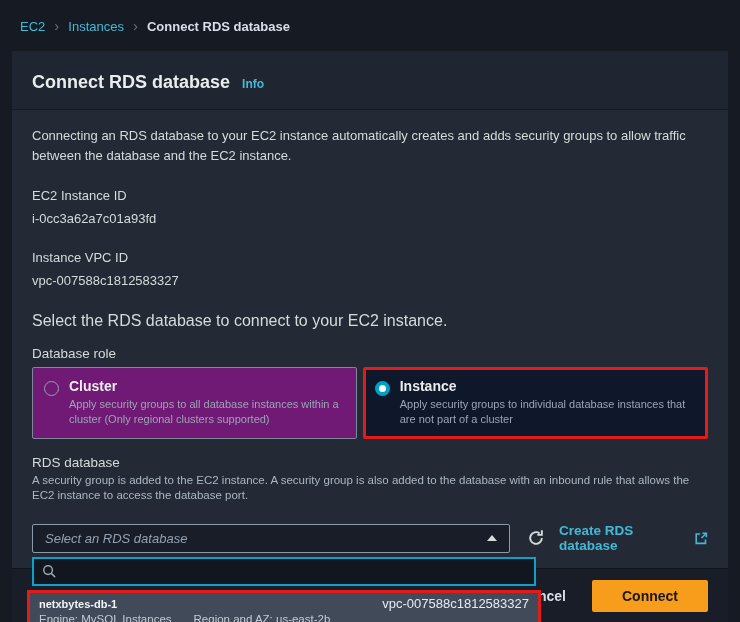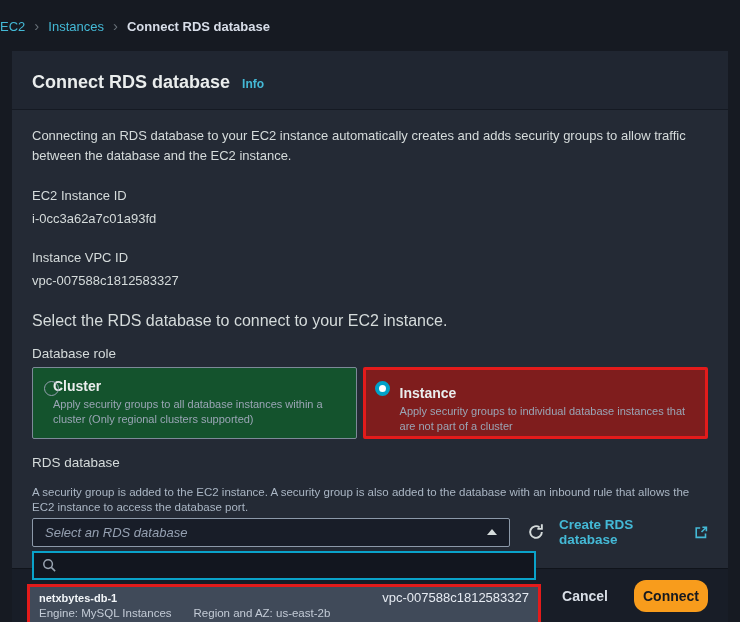--- a/index.html
+++ b/index.html
@@ -7,21 +7,21 @@
   body {
     background:#161a22;
     font-family:"Liberation Sans", sans-serif;
     color:#d5dbdb;
     overflow:hidden;
     position:relative;
   }
   
   .breadcrumb {
     display:flex; align-items:center; gap:9px;
-    padding:19px 0 0 0; font-size:13px;
+    padding:19px 0 0 20px; font-size:13px;
   }
   .crumb-link { color:#44b9d6; cursor:pointer; text-decoration:none; }
   .crumb-sep { color:#687078; font-size:15px; line-height:1; transform:translateY(-1px); }
   .crumb-current { color:#d8dee9; font-weight:bold; }
 
   
   .modal {
     position:absolute; left:12px; top:51px; width:716px; height:571px;
     background:#242a35; overflow:hidden;
   }
@@ -42,42 +42,42 @@
   .field-value { font-size:13px; color:#d5dbdb; margin-top:8px; }
 
   .select-prompt { font-size:16px; color:#d5dbdb; margin-top:24px; }
 
   .section-label { font-size:13.5px; color:#d5dbdb; margin-top:16px; }
 
   
   .role-cards { display:flex; gap:6px; margin-top:6px; }
   .role-card {
     height:72px; border:1px solid #7d8998; border-radius:2px;
-    background:#14532d; padding:10px 12px 10px 20px; position:relative;
+    background:#701a75; padding:10px 12px 10px 36px; position:relative;
     cursor:pointer;
   }
   .role-card.cluster { width:331px; }
   .role-card.instance {
-    width:352px; background:#7f1d1d;
-    border:3px solid #e31b1b; padding:15px 10px 8px 34px;
+    width:352px; background:#0f172a;
+    border:3px solid #e31b1b; padding:8px 10px 8px 34px;
   }
   .radio {
     position:absolute; left:11px; top:13px; width:15px; height:15px;
     border-radius:50%;
   }
   .radio.off { border:1.5px solid #95a0b1; background:transparent; }
   .radio.on  { border:4.5px solid #00a1c9; background:#ffffff; }
   .role-title { font-size:14px; font-weight:bold; color:#eaeded; }
   .role-desc  { font-size:11px; line-height:15px; color:#9aa5b5; margin-top:3px; }
 
   
   .rds-label { font-size:13.5px; color:#d5dbdb; margin-top:16px; }
-  .rds-desc  { font-size:11.5px; line-height:15px; color:#aab6c4; margin-top:15px; max-width:690px; }
-
-  .select-row { display:flex; align-items:center; margin-top:2px; }
+  .rds-desc  { font-size:11.5px; line-height:15px; color:#aab6c4; margin-top:3px; max-width:690px; }
+
+  .select-row { display:flex; align-items:center; margin-top:20px; }
   .db-select {
     width:504px; height:29px; background:#181d28;
     border:1px solid #8c99a9; border-radius:2px;
     display:flex; align-items:center; justify-content:space-between;
     padding:0 12px; cursor:pointer;
   }
   .db-select-placeholder { font-size:13px; font-style:italic; color:#95a0b1; }
   .caret-up {
     width:0; height:0;
     border-left:5px solid transparent; border-right:5px solid transparent;
@@ -117,23 +117,23 @@
     background:#181d27; border-top:1px solid #10141b; z-index:1;
     display:flex; align-items:center; justify-content:flex-end;
     padding:0 20px; gap:26px;
   }
   .cancel-btn {
     background:transparent; border:none; color:#d8dee6;
     font-size:14px; font-weight:bold; cursor:pointer;
     font-family:"Liberation Sans", sans-serif;
   }
   .connect-btn {
-    background:#f89c1c; border:none; border-radius:12px;
+    background:#f89c1c; border:none; border-radius:2px;
     color:#16191f; font-size:14px; font-weight:bold;
-    padding:8px 9px; cursor:pointer;
+    padding:8px 30px; cursor:pointer;
     font-family:"Liberation Sans", sans-serif;
   }
   svg { display:block; }
 </style>
 </head>
 <body>
 
 <nav class="breadcrumb">
   <a class="crumb-link">EC2</a>
   <span class="crumb-sep">›</span>

